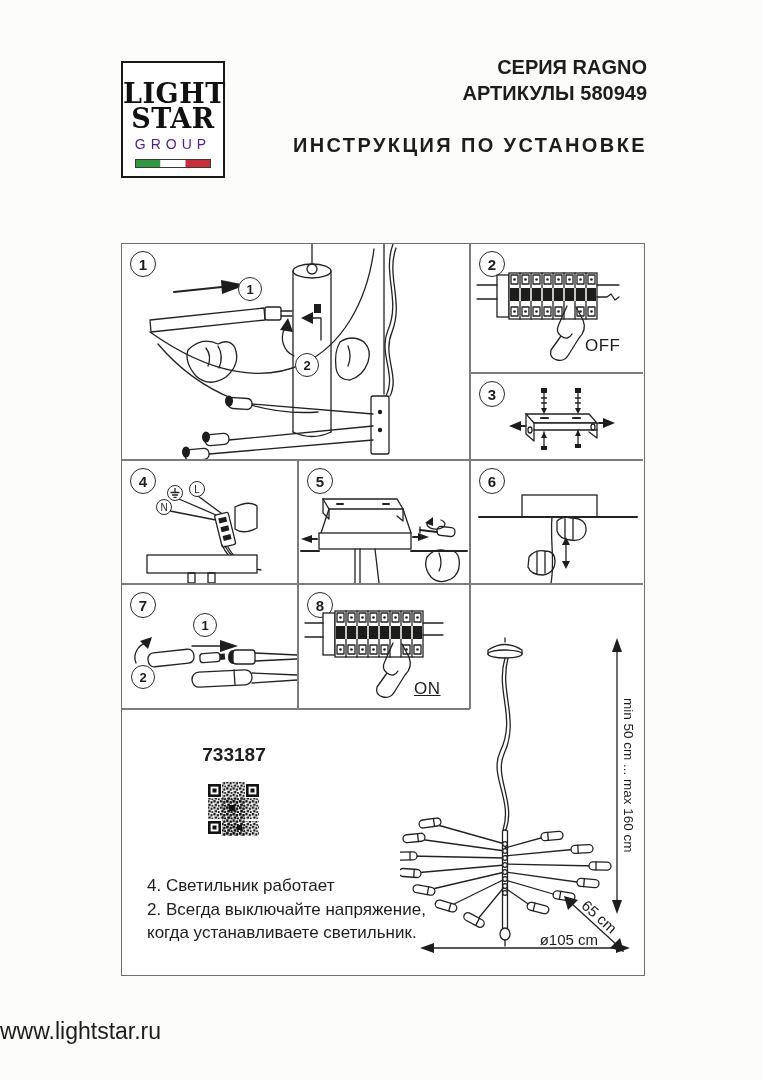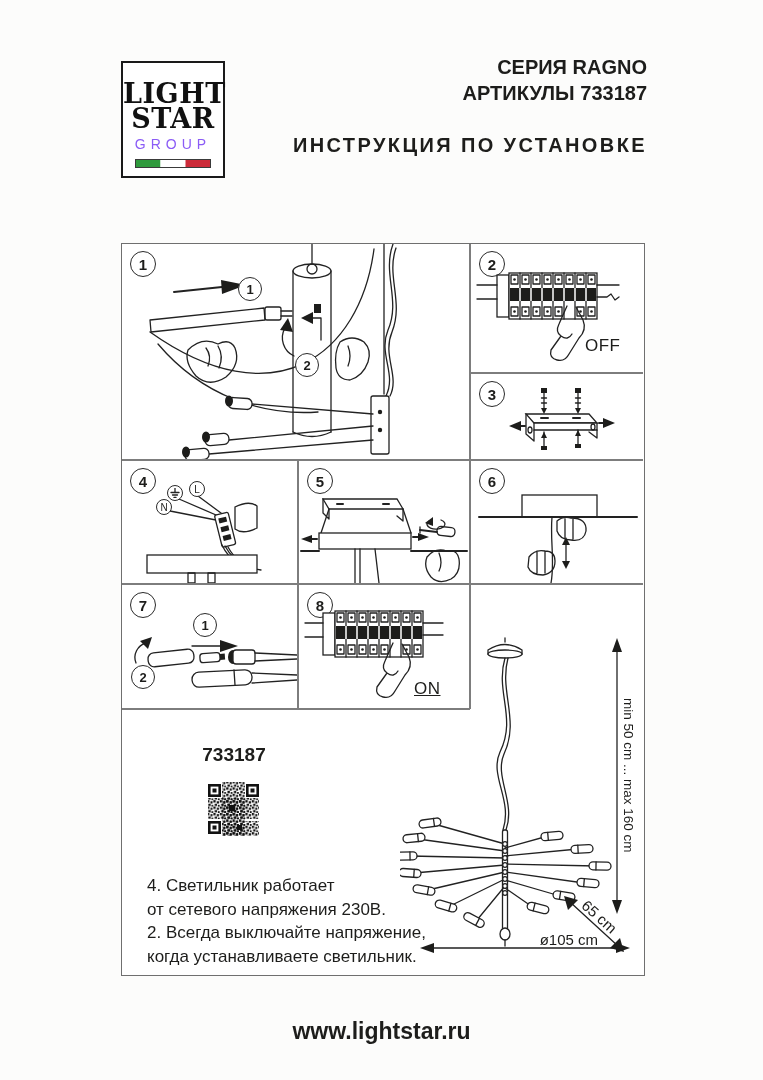--- a/index.html
+++ b/index.html
@@ -11,21 +11,21 @@
   
   .logo-box{
     position:absolute;left:121px;top:61px;width:104px;height:117px;
     border:2px solid #1a1a1a;background:#fff;text-align:center;box-sizing:border-box;
   }
   .logo-w1,.logo-w2{
     font-family:"DejaVu Serif",serif;font-weight:700;font-size:27px;line-height:25px;
     letter-spacing:.5px;color:#111;
   }
   .logo-w1{margin-top:18px;}
-  .logo-w3{font-size:14px;letter-spacing:5px;color:#8b5cf6;margin-top:5px;padding-left:0;}
+  .logo-w3{font-size:14px;letter-spacing:5px;color:#4c1d95;margin-top:5px;padding-left:0;}
   .logo-flag{margin-top:7px;}
   .hdr{position:absolute;right:116px;text-align:right;font-weight:700;font-size:20px;white-space:nowrap;}
   .hdr-series{top:56px;}
   .hdr-articles{top:82px;}
   .hdr-t1{top:134px;letter-spacing:2.4px;}
   .hdr-t2{top:159px;letter-spacing:.2px;}
   
   .grid{
     position:absolute;left:121px;top:243px;width:524px;height:733px;
     border:1.6px solid #6f6f6f;background:#fff;box-sizing:border-box;
@@ -49,21 +49,21 @@
   
   .art-num{position:absolute;left:77px;top:500px;width:70px;text-align:center;font-size:19px;font-weight:700;}
   .notes{position:absolute;left:25px;top:630px;font-size:17px;line-height:23.5px;}
   .dim{position:absolute;font-size:15px;white-space:nowrap;}
   .dim-d{left:330px;top:687px;width:146px;text-align:right;}
   .dim-65{left:457px;top:664px;transform:rotate(42deg);}
   .dim-h{
     left:499px;top:398px;height:266px;writing-mode:vertical-rl;
     display:flex;align-items:center;justify-content:center;font-size:13.5px;
   }
-  .footer-url{position:absolute;left:0;top:1018px;width:763px;text-align:center;font-size:23px;font-weight:700;}
+  .footer-url{position:absolute;left:0;top:1018px;width:763px;text-align:left;font-size:23px;font-weight:400;}
   
   svg{display:block;}
   .ln{fill:none;stroke:#222;stroke-width:1.3;stroke-linecap:round;stroke-linejoin:round;}
   .ln2{fill:none;stroke:#222;stroke-width:2;stroke-linecap:round;}
   .fl{fill:#1d1d1b;stroke:none;}
   .wh{fill:#fff;stroke:#222;stroke-width:1.3;}
 </style>
 </head>
 <body>
 
@@ -75,21 +75,21 @@
     <div class="logo-w3">GROUP</div>
     <svg class="logo-flag" width="76" height="9" viewBox="0 0 76 9" style="margin-left:12px">
       <rect x="0.5" y="0.5" width="25" height="8" fill="#2f9a3d"></rect>
       <rect x="25.5" y="0.5" width="25" height="8" fill="#ffffff"></rect>
       <rect x="50.5" y="0.5" width="25" height="8" fill="#cc2b39"></rect>
       <rect x="0.5" y="0.5" width="75" height="8" fill="none" stroke="#3a3a3a" stroke-width="1"></rect>
     </svg>
   </div>
 
   <div class="hdr hdr-series">СЕРИЯ RAGNO</div>
-  <div class="hdr hdr-articles">АРТИКУЛЫ 733187</div>
+  <div class="hdr hdr-articles">АРТИКУЛЫ 580949</div>
   <div class="hdr hdr-t1">ИНСТРУКЦИЯ ПО УСТАНОВКЕ</div>
 
   <div class="grid">
 
     <div class="gl" style="left:347px;top:0;width:1.5px;height:465px;"></div>
     <div class="gl" style="left:175px;top:216px;width:1.5px;height:249px;"></div>
     <div class="gl" style="left:347px;top:128px;width:174px;height:1.5px;"></div>
     <div class="gl" style="left:0;top:215px;width:521px;height:1.5px;"></div>
     <div class="gl" style="left:0;top:339px;width:521px;height:1.5px;"></div>
     <div class="gl" style="left:0;top:464px;width:348px;height:1.5px;"></div>
@@ -478,21 +478,20 @@
         <rect x="5.5" y="7.5" width="4" height="4"></rect>
         <rect x="43.5" y="7.5" width="4" height="4"></rect>
         <rect x="5.5" y="44.5" width="4" height="4"></rect>
         <rect x="22" y="24" width="6" height="6"></rect>
         <rect x="30" y="44" width="5" height="5"></rect>
       </g>
     </svg>
 
     <div class="notes">
       <div>4. Светильник работает</div>
-      <div>от сетевого напряжения 230В.</div>
       <div>2. Всегда выключайте напряжение,</div>
       <div>когда устанавливаете светильник.</div>
     </div>
 
     <svg width="250" height="340" viewBox="0 0 250 340" style="position:absolute;left:278px;top:386px;">
       <g>
         <path class="wh" d="M88,20 Q105,9 122,20 L122,24 L88,24 Z"></path>
         <ellipse class="wh" cx="105" cy="24" rx="17" ry="4"></ellipse>
         <line class="ln" x1="105" y1="12" x2="105" y2="8"></line>
       </g>

